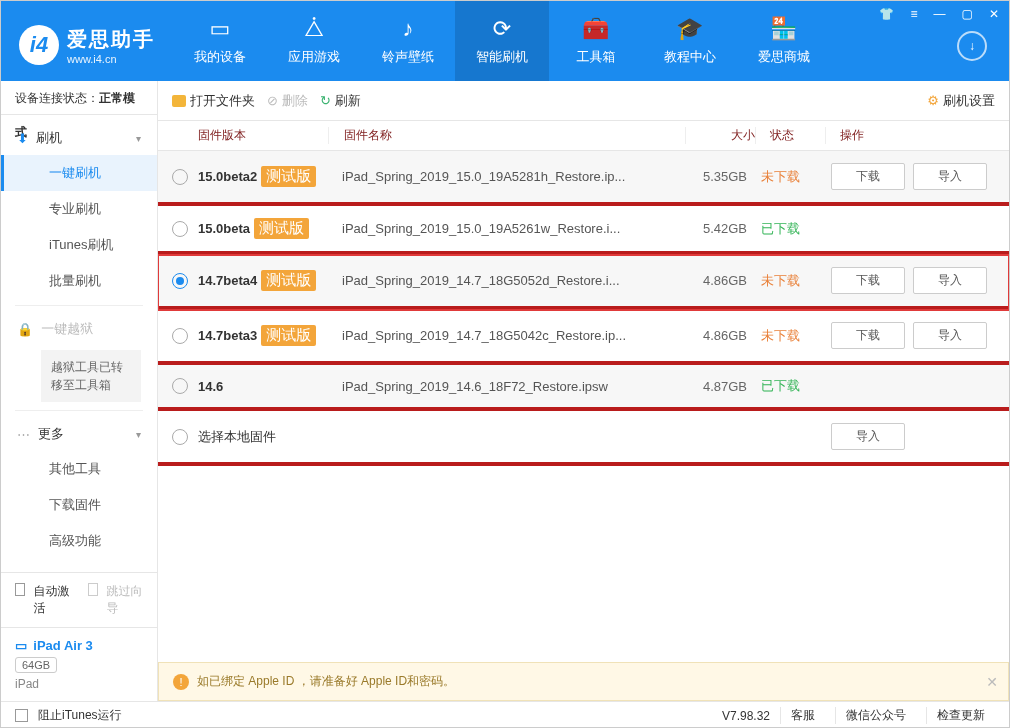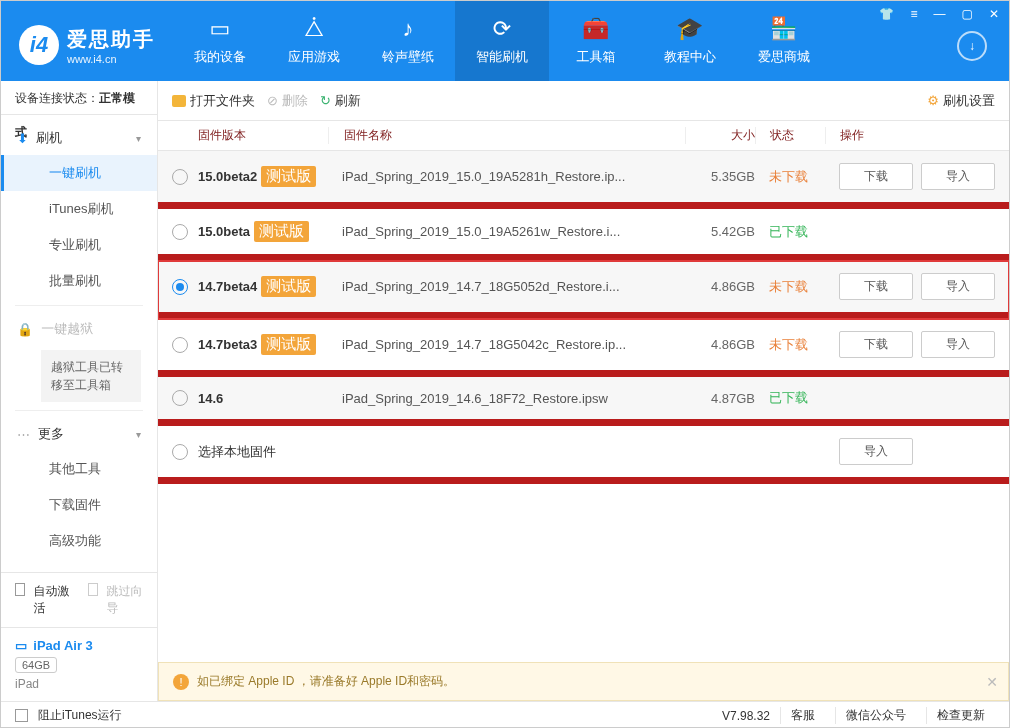--- a/index.html
+++ b/index.html
@@ -54,21 +54,21 @@
 .gear { color: #f3a53a; }
 
 .thead { display: flex; padding: 6px 14px 6px 40px; border-bottom: 1px solid #e6e6e6; color: #7f1d1d; font-size: 12px; }
 .c-ver { width: 130px; }
 .c-name { flex: 1; border-left: 1px solid #eee; padding-left: 15px;}
 .c-size { width: 70px; text-align: right; border-left: 1px solid #eee; padding-left:8px;}
 .c-status { width: 70px; padding-left: 14px; border-left: 1px solid #eee;}
 .c-ops { width: 170px; padding-left: 14px; border-left: 1px solid #eee;}
 
 .rows { flex: 1; overflow: auto; }
-.row { display: flex; align-items: center; padding: 12px 14px 12px 14px; border-bottom: 7px solid #b91c1c; font-size: 13px; position: relative; }
+.row { display: flex; align-items: center; padding: 12px 22px 12px 14px; border-bottom: 4px solid #b91c1c; font-size: 13px; position: relative; }
 .row.gray { background: #f7f7f7; }
 .row .radio { width: 16px; height: 16px; border: 1px solid #aaa; border-radius: 50%; margin-right: 10px; display:flex; align-items:center; justify-content:center; }
 .row .radio.checked { border-color: #1b8bef; }
 .row .radio.checked::after { content:""; width:8px; height:8px; border-radius:50%; background:#1b8bef; }
 .badge { background: #f3a53a; color: #fff; font-size: 15px; padding: 1px 5px; border-radius: 2px; margin-left: 4px; }
 .row .c-ver { width: 130px; display:flex; align-items:center; }
 .row .c-name { flex: 1; color: #555; padding-left: 8px; overflow:hidden; text-overflow:ellipsis; white-space:nowrap; border:none;margin-left:6px;}
 .row .c-size { width: 70px; text-align: right; color: #666; border:none;}
 .row .c-status { width: 70px; padding-left: 14px; border:none;}
 .row .c-ops { width: 170px; display: flex; gap: 8px; padding-left: 14px; border:none;}
@@ -149,22 +149,22 @@
     <div class="conn-status">
       <span>设备连接状态：</span><b>正常模式</b>
     </div>
     <div class="sb-section">
       <div class="sb-head">
         <span style="color:#1b8bef">⬇</span>
         <span>刷机</span>
         <span class="chev">▾</span>
       </div>
       <div class="sb-item active">一键刷机</div>
+      <div class="sb-item">专业刷机</div>
       <div class="sb-item">iTunes刷机</div>
-      <div class="sb-item">专业刷机</div>
       <div class="sb-item">批量刷机</div>
       <div class="sb-sep"></div>
       <div class="sb-head disabled">
         <span>🔒</span>
         <span>一键越狱</span>
       </div>
       <div class="sb-sub">越狱工具已转移至工具箱</div>
       <div class="sb-sep"></div>
       <div class="sb-head">
         <span style="color:#999">⋯</span>

